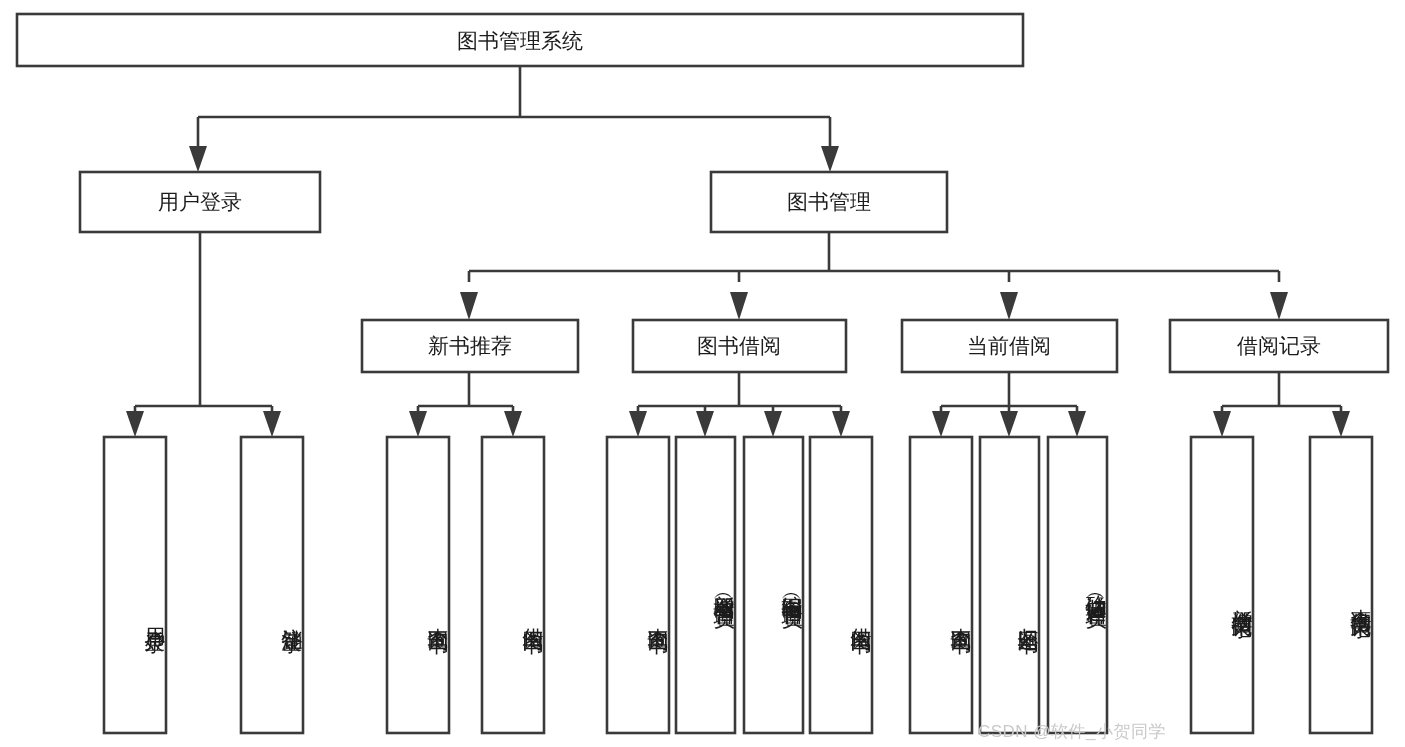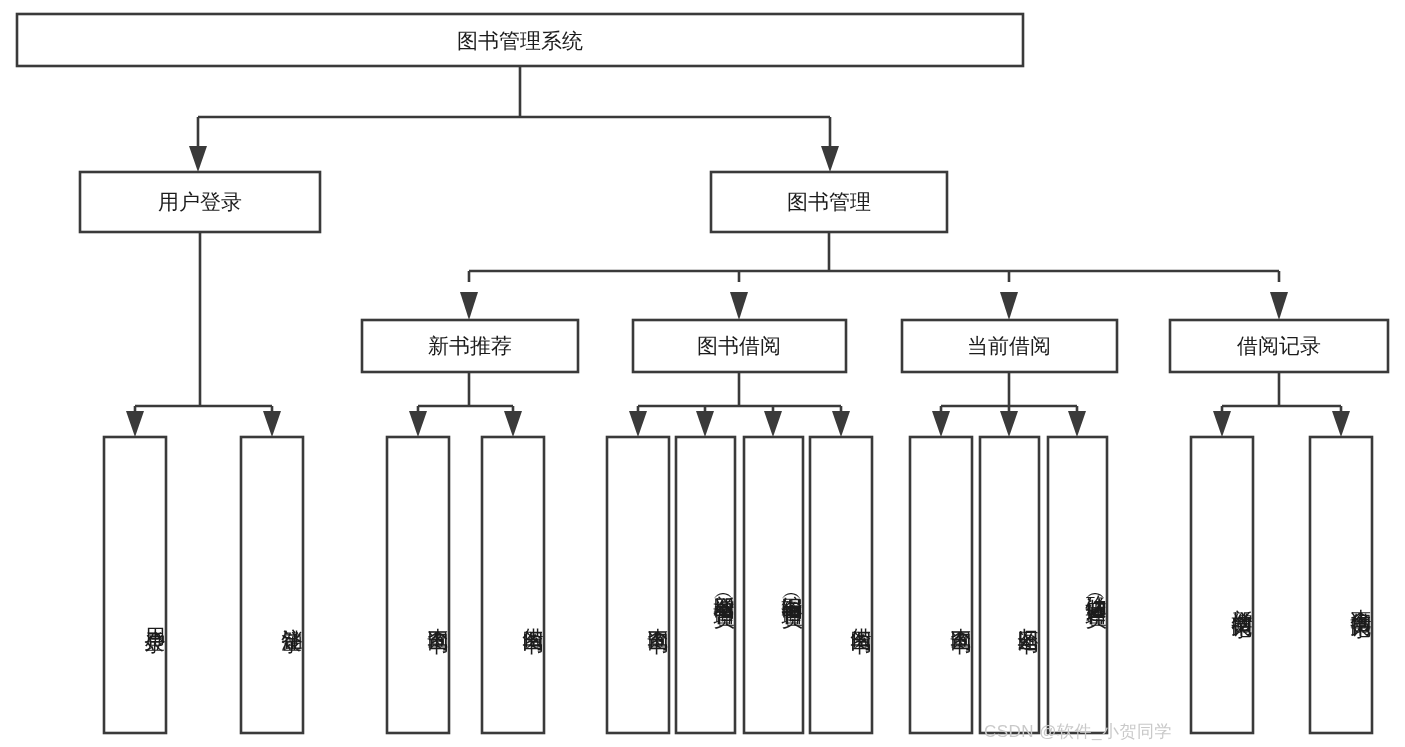--- a/index.html
+++ b/index.html
@@ -59,21 +59,21 @@
     letter-spacing: 2px;
     line-height: 1;
     white-space: nowrap;
     display: flex;
     align-items: flex-start;
     justify-content: center;
     pointer-events: none;
   }
   .watermark {
     position: absolute;
-    right: 6px;
+    right: 12px;
     bottom: 4px;
     font-family: "Liberation Sans", "DejaVu Sans", sans-serif;
     font-size: 17px;
     color: #c9c9c9;
     white-space: nowrap;
     letter-spacing: 0.5px;
   }
 </style>
 </head>
 <body>

